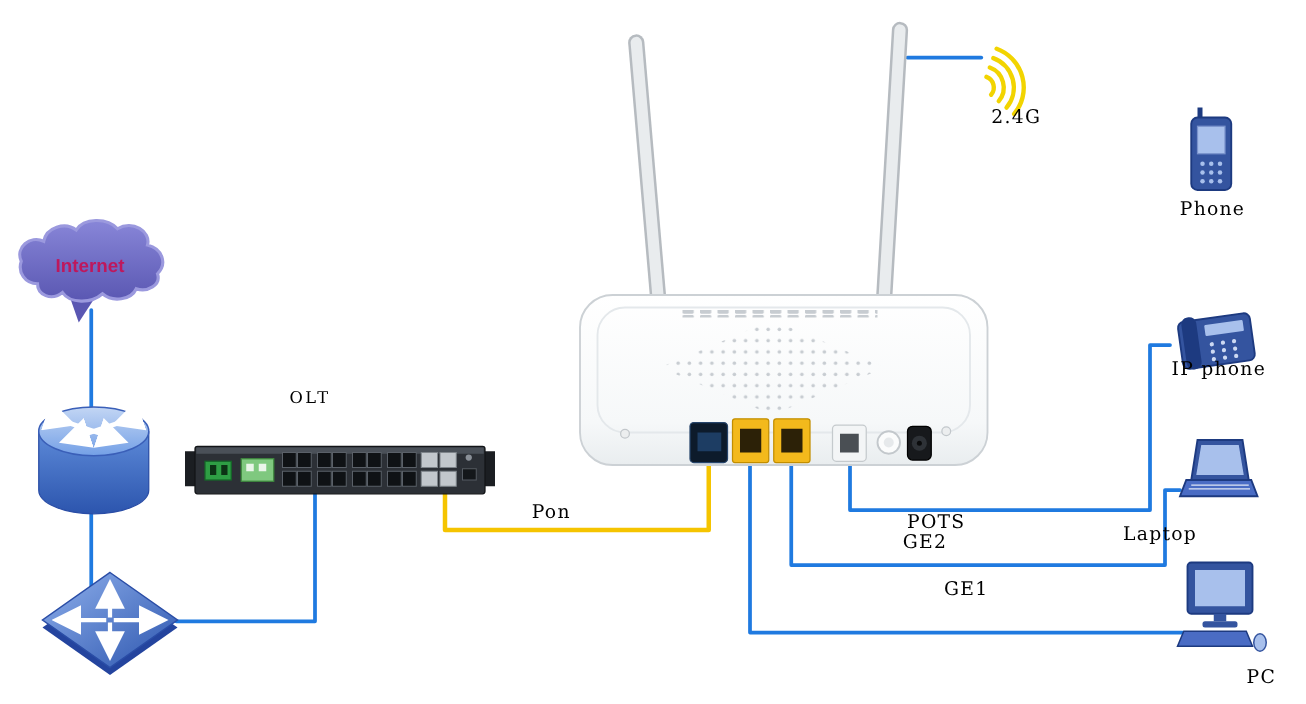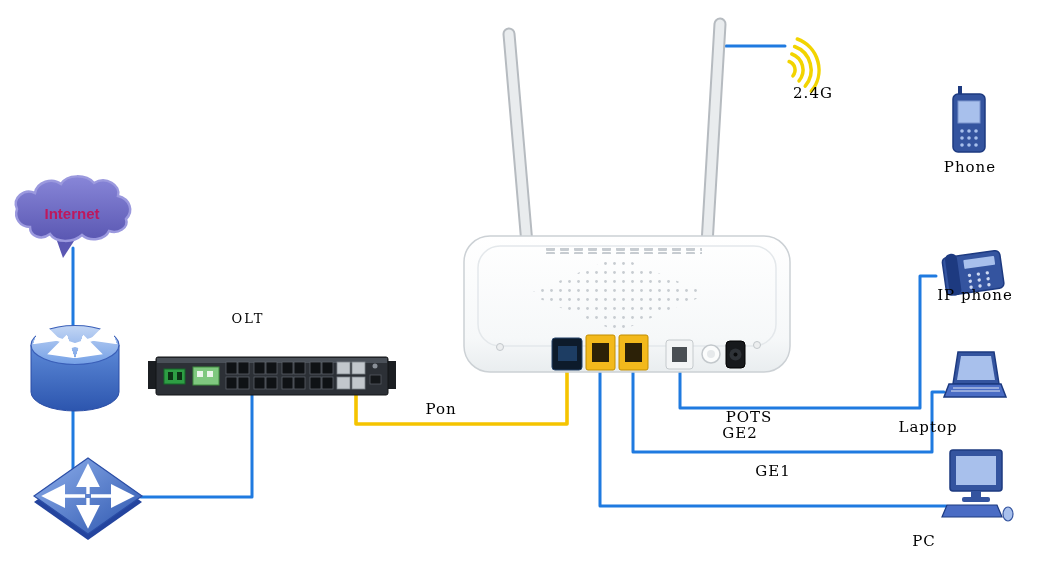--- a/index.html
+++ b/index.html
@@ -230,15 +230,15 @@
 <span class="lbl lbl-internet" style="left:72px;top:213px;">Internet</span>
 <span class="lbl lbl-olt" style="left:248px;top:311px;">OLT</span>
 <span class="lbl" style="left:441px;top:400px;">Pon</span>
 <span class="lbl" style="left:749px;top:379px;margin-top:29px;">POTS</span>
 <span class="lbl" style="left:740px;top:424px;">GE2</span>
 <span class="lbl" style="left:773px;top:462px;">GE1</span>
 <span class="lbl" style="left:813px;top:84px;">2.4G</span>
 <span class="lbl" style="left:970px;top:158px;">Phone</span>
 <span class="lbl" style="left:975px;top:286px;">IP phone</span>
 <span class="lbl" style="left:928px;top:418px;">Laptop</span>
-<span class="lbl" style="left:924px;top:532px;">PC</span>
+<span class="lbl" style="left:1009px;top:532px;">PC</span>
 
 </div>
 
 </body></html>

